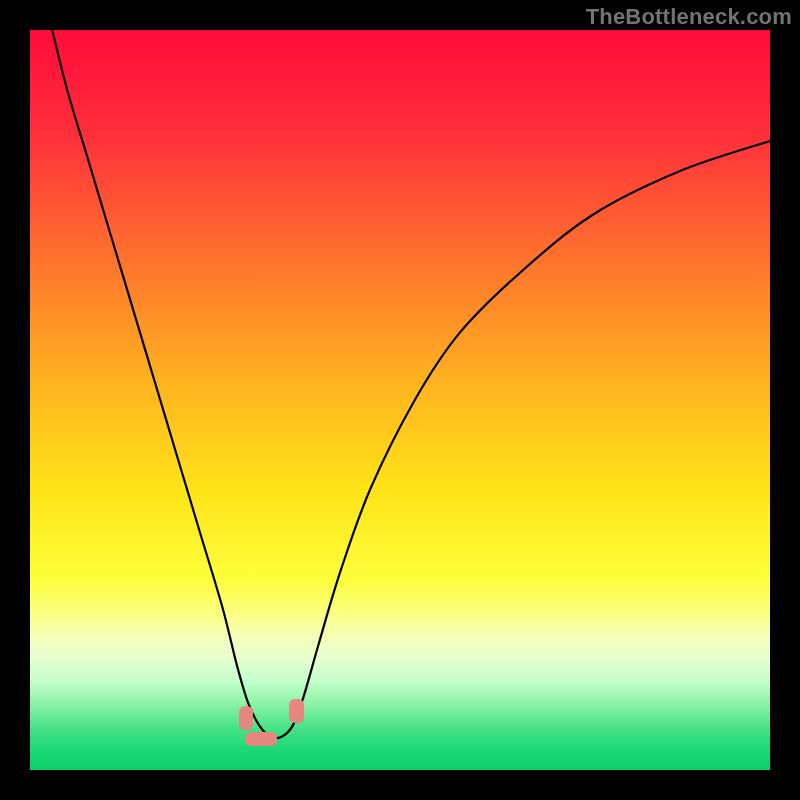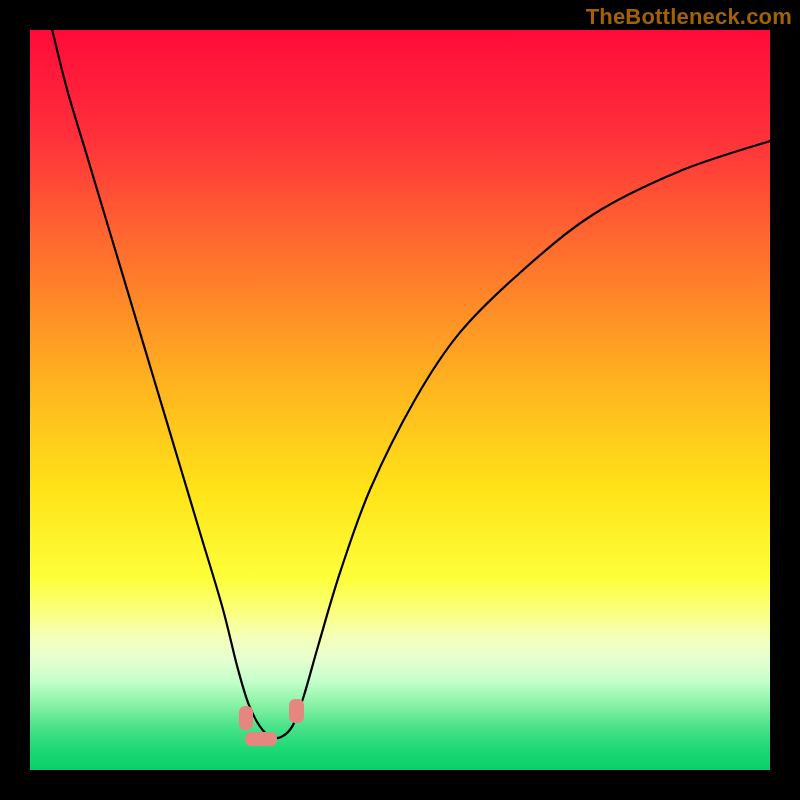--- a/index.html
+++ b/index.html
@@ -34,21 +34,21 @@
     width: 740px;
     height: 740px;
   }
   .watermark {
     position: absolute;
     top: 4px;
     right: 8px;
     font-family: Arial, Helvetica, sans-serif;
     font-size: 22px;
     font-weight: 600;
-    color: #a16207;
+    color: #737373;
     letter-spacing: 0.2px;
     user-select: none;
   }
   .marker {
     position: absolute;
     background: #e5867f;
     border-radius: 6px;
   }
 </style>
 </head>

